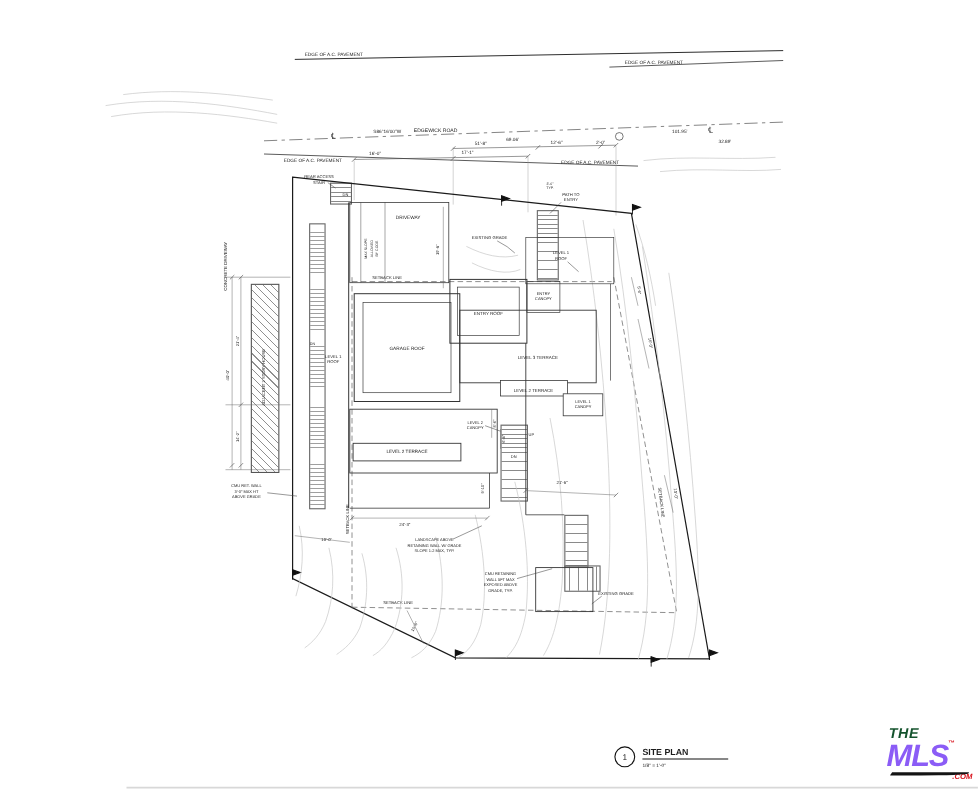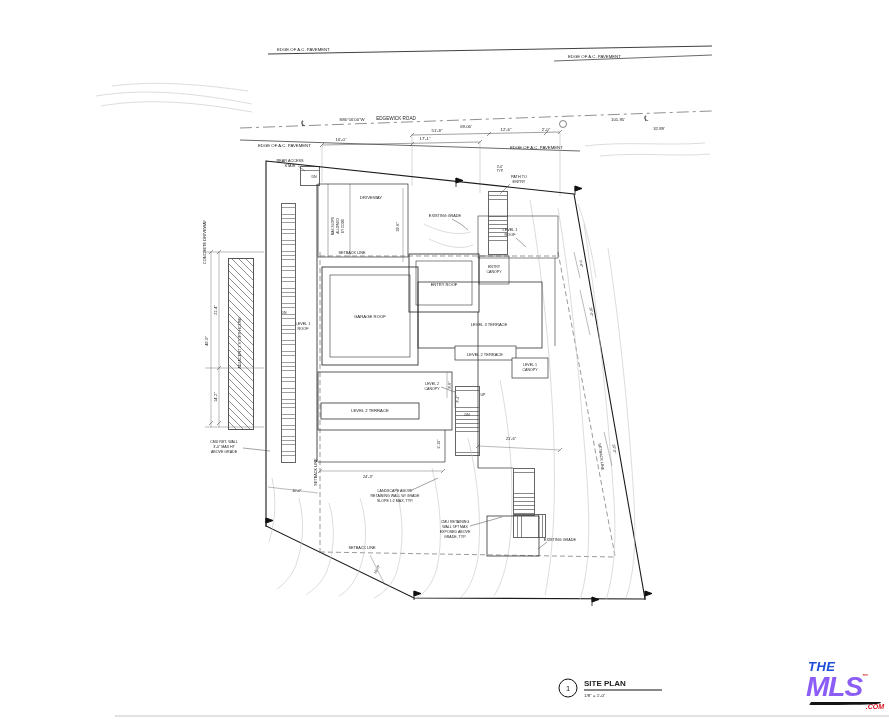--- a/index.html
+++ b/index.html
@@ -10,21 +10,21 @@
            background:repeating-linear-gradient(180deg,rgba(0,0,0,0) 0 3.4px,#8a8a8a 3.4px 4.1px);}
   .tread-v{position:absolute;border:1px solid #666;
            background:repeating-linear-gradient(90deg,rgba(0,0,0,0) 0 3.4px,#8a8a8a 3.4px 4.1px);}
   .wallhatch{position:absolute;border:1px solid #666;
            background:repeating-linear-gradient(180deg,rgba(0,0,0,0) 0 3px,#9f9f9f 3px 3.7px);}
   .hatch-diag{position:absolute;border:1px solid #555;
            background:repeating-linear-gradient(45deg,rgba(0,0,0,0) 0 4.4px,#909090 4.4px 5.1px);}
   svg text{fill:#1c1c1c;font-family:"Liberation Sans",sans-serif;}
   #mls-logo{position:absolute;left:806px;top:660px;width:78px;height:50px;
             font-style:italic;font-weight:bold;line-height:1;}
-  #mls-logo .the{display:block;font-size:13px;color:#1d4ed8;letter-spacing:.5px;margin-left:2px;}
+  #mls-logo .the{display:block;font-size:13px;color:#14532d;letter-spacing:.5px;margin-left:2px;}
   #mls-logo .mls{font-size:28px;color:#8b5cf6;letter-spacing:-1px;}
   #mls-logo .tm{font-size:6px;color:#d8121c;vertical-align:top;font-style:normal;}
   #mls-logo .com{display:block;text-align:right;font-size:7px;color:#d8121c;margin-top:-2px;}
   #mls-logo .swoosh{height:3px;background:#141414;width:70px;transform:skewX(-35deg);margin:1px 0 0 4px;border-radius:0 0 60% 10%;}
 </style>
 </head>
 <body>
 
 <div id="stage">
 

